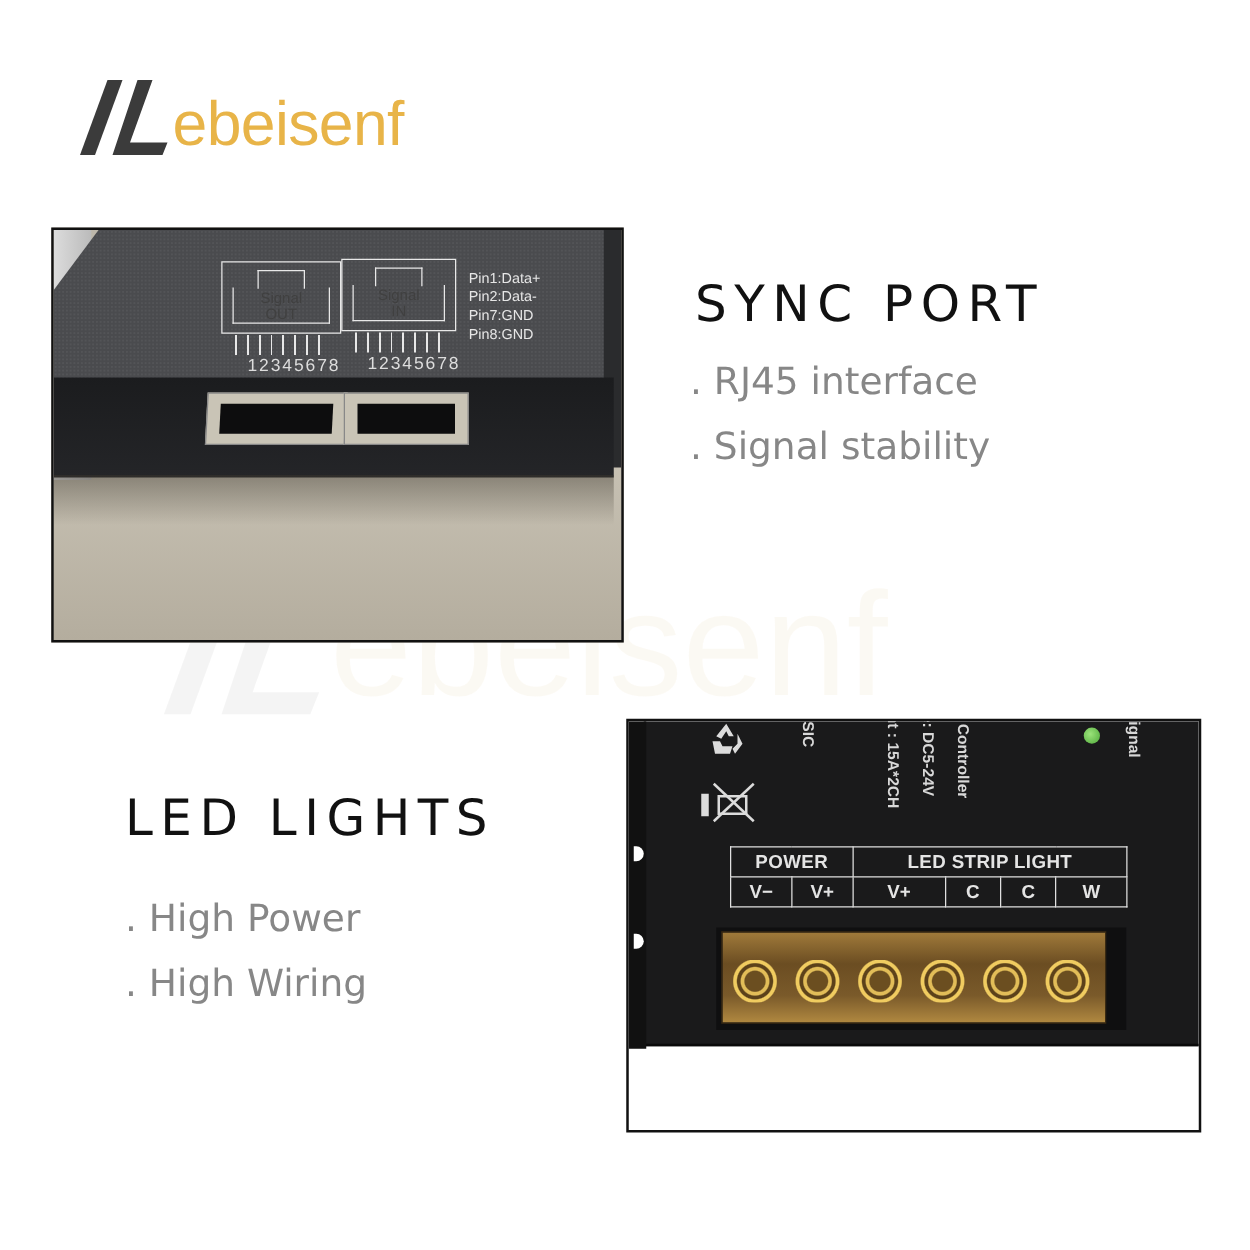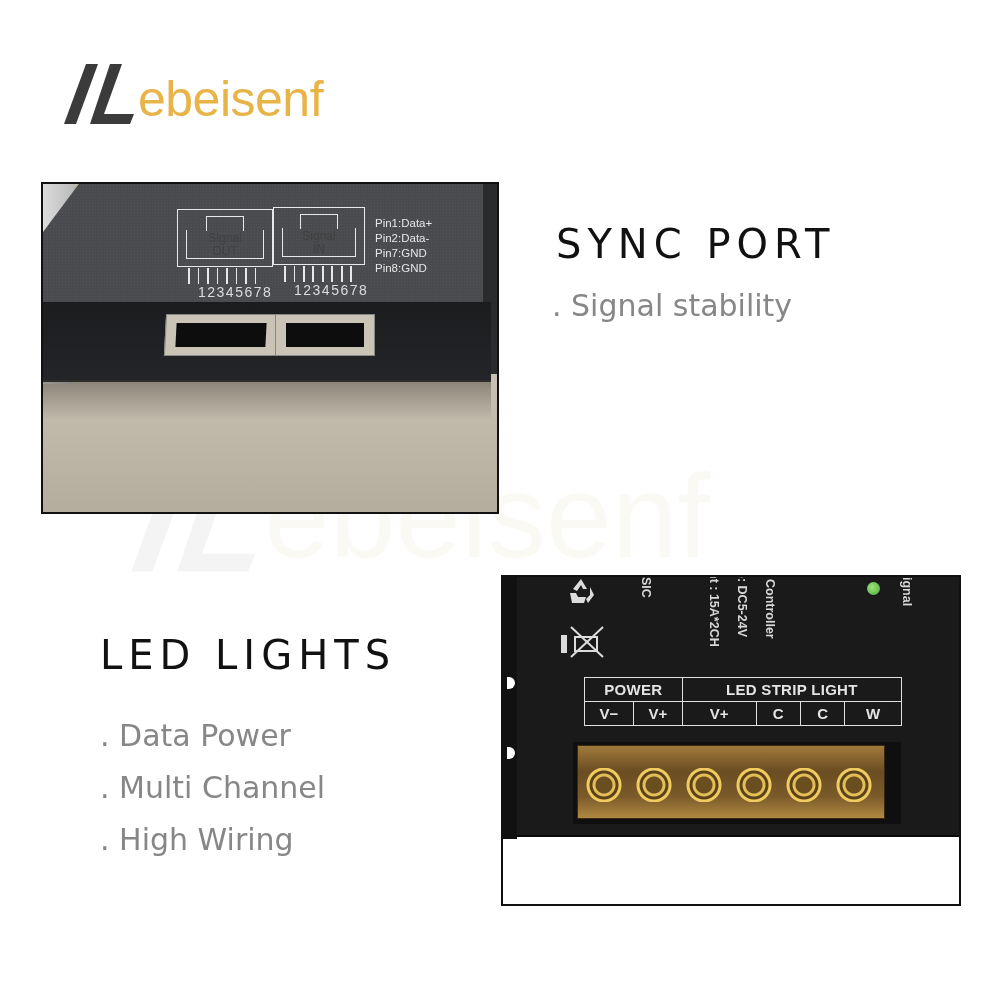--- a/index.html
+++ b/index.html
@@ -131,27 +131,27 @@
       <div class="rj45-hole"></div>
     </div>
   <div class="rj45 rj45-2">
       <div class="rj45-hole"></div>
     </div>
   <div class="p1-shadow"></div>
 </div>
 
 <div class="sect-title" style="left:556px; top:224px;">SYNC PORT</div>
 <ul class="bullets" style="left:552px; top:280px;">
+  <li>. RJ45 interface</li>
   <li>. Signal stability</li>
 </ul>
 
 <div class="sect-title" style="left:100px; top:635px;">LED LIGHTS</div>
 <ul class="bullets" style="left:100px; top:710px;">
-  <li>. Data Power</li>
-  <li>. Multi Channel</li>
+  <li>. High Power</li>
   <li>. High Wiring</li>
 </ul>
 
 <div class="photo photo-2">
   <div class="p2-body"></div>
   <div class="p2-leftedge"></div>
   <div class="p2-tab" style="top:100px;"></div>
   <div class="p2-tab" style="top:170px;"></div>
 
   <svg class="recycle-icon" viewBox="0 0 30 28">

